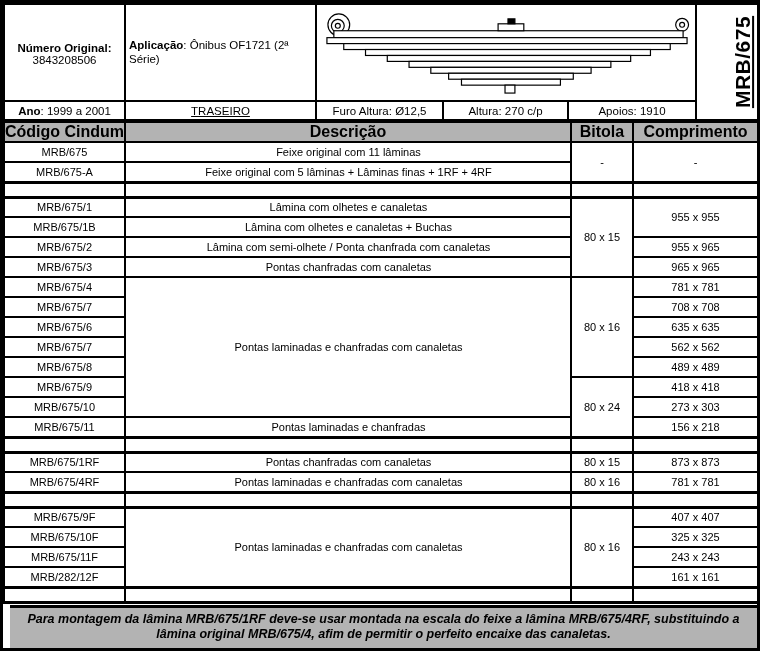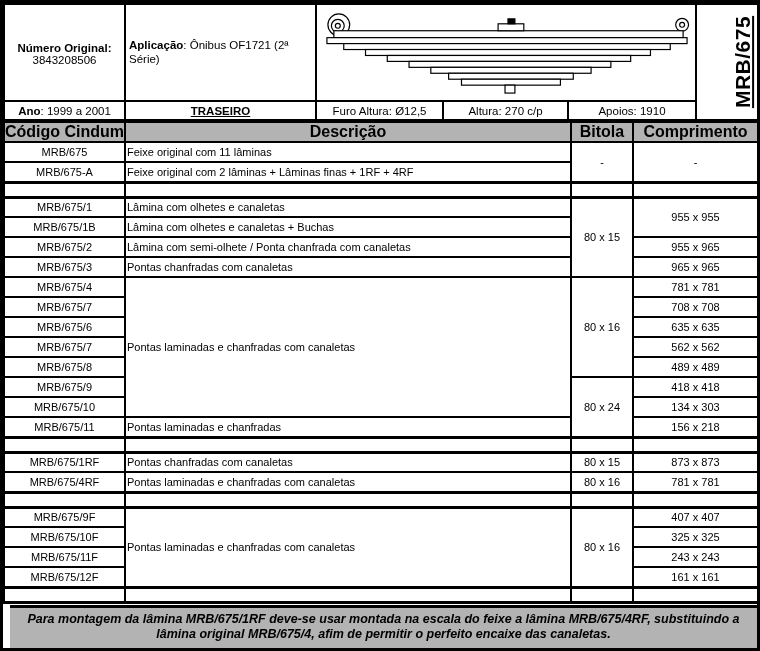--- a/index.html
+++ b/index.html
@@ -20,30 +20,30 @@
   .cell-aplicacao .lbl { font-weight: bold; }
   .cell-drawing { text-align: center; vertical-align: middle; padding: 0; }
   .cell-mrb { text-align: center; vertical-align: middle; padding: 0; }
   .mrb-vertical {
     display: inline-block; transform: rotate(-90deg);
     font-size: 21px; font-weight: bold; text-decoration: underline;
     letter-spacing: 0.5px; white-space: nowrap;
   }
   .r2 td { height: 19px; font-size: 11.5px; text-align: center; }
   .cell-ano .lbl { font-weight: bold; }
-  .cell-traseiro { font-weight: bold; text-decoration: underline; font-size: 12px; }
+  .cell-traseiro { font-weight: normal; text-decoration: underline; font-size: 12px; }
 
   
   .maintable { margin-top: 0; }
   .maintable th {
     background: #b3b3b3; height: 18px; font-size: 16px; font-weight: bold; text-align: center;
   }
   .maintable td { height: 20px; font-size: 11px; background: #fff; }
   .maintable td.code { text-align: center; }
-  .maintable td.desc { text-align: left; padding-left: 1px; white-space: nowrap; }
+  .maintable td.desc { text-align: center; padding-left: 1px; white-space: nowrap; }
   .maintable td.num  { text-align: center; }
   .maintable tr.sp td { height: 15px; border-top-width: 3px; border-bottom-width: 3px; }
 
   
   .footer {
     position: absolute; left: 7px; right: 0; bottom: 0;
     background: #b3b3b3; border-top: 3px solid #000;
     min-height: 40px; padding: 4px 10px 5px 10px;
     text-align: center; font-size: 12.5px; font-weight: bold; font-style: italic;
     line-height: 1.25; white-space: normal;
@@ -135,21 +135,21 @@
     </thead>
     <tbody>
         <tr>
           <td class="code">MRB/675</td>
           <td class="desc">Feixe original com 11 lâminas</td>
           <td class="num" rowspan="2">-</td>
           <td class="num" rowspan="2">-</td>
         </tr>
         <tr>
           <td class="code">MRB/675-A</td>
-          <td class="desc">Feixe original com 2 lâminas + Lâminas finas + 1RF + 4RF</td>
+          <td class="desc">Feixe original com 5 lâminas + Lâminas finas + 1RF + 4RF</td>
         </tr>
         <tr class="sp">
           <td class="code"></td>
           <td class="desc"></td>
           <td class="num"></td>
           <td class="num"></td>
         </tr>
         <tr>
           <td class="code">MRB/675/1</td>
           <td class="desc">Lâmina com olhetes e canaletas</td>
@@ -192,21 +192,21 @@
           <td class="code">MRB/675/8</td>
           <td class="num">489 x 489</td>
         </tr>
         <tr>
           <td class="code">MRB/675/9</td>
           <td class="num" rowspan="3">80 x 24</td>
           <td class="num">418 x 418</td>
         </tr>
         <tr>
           <td class="code">MRB/675/10</td>
-          <td class="num">134 x 303</td>
+          <td class="num">273 x 303</td>
         </tr>
         <tr>
           <td class="code">MRB/675/11</td>
           <td class="desc">Pontas laminadas e chanfradas</td>
           <td class="num">156 x 218</td>
         </tr>
         <tr class="sp">
           <td class="code"></td>
           <td class="desc"></td>
           <td class="num"></td>
@@ -238,21 +238,21 @@
         </tr>
         <tr>
           <td class="code">MRB/675/10F</td>
           <td class="num">325 x 325</td>
         </tr>
         <tr>
           <td class="code">MRB/675/11F</td>
           <td class="num">243 x 243</td>
         </tr>
         <tr>
-          <td class="code">MRB/675/12F</td>
+          <td class="code">MRB/282/12F</td>
           <td class="num">161 x 161</td>
         </tr>
         <tr class="sp">
           <td class="code"></td>
           <td class="desc"></td>
           <td class="num"></td>
           <td class="num"></td>
         </tr>
       </tbody>
   </table>

